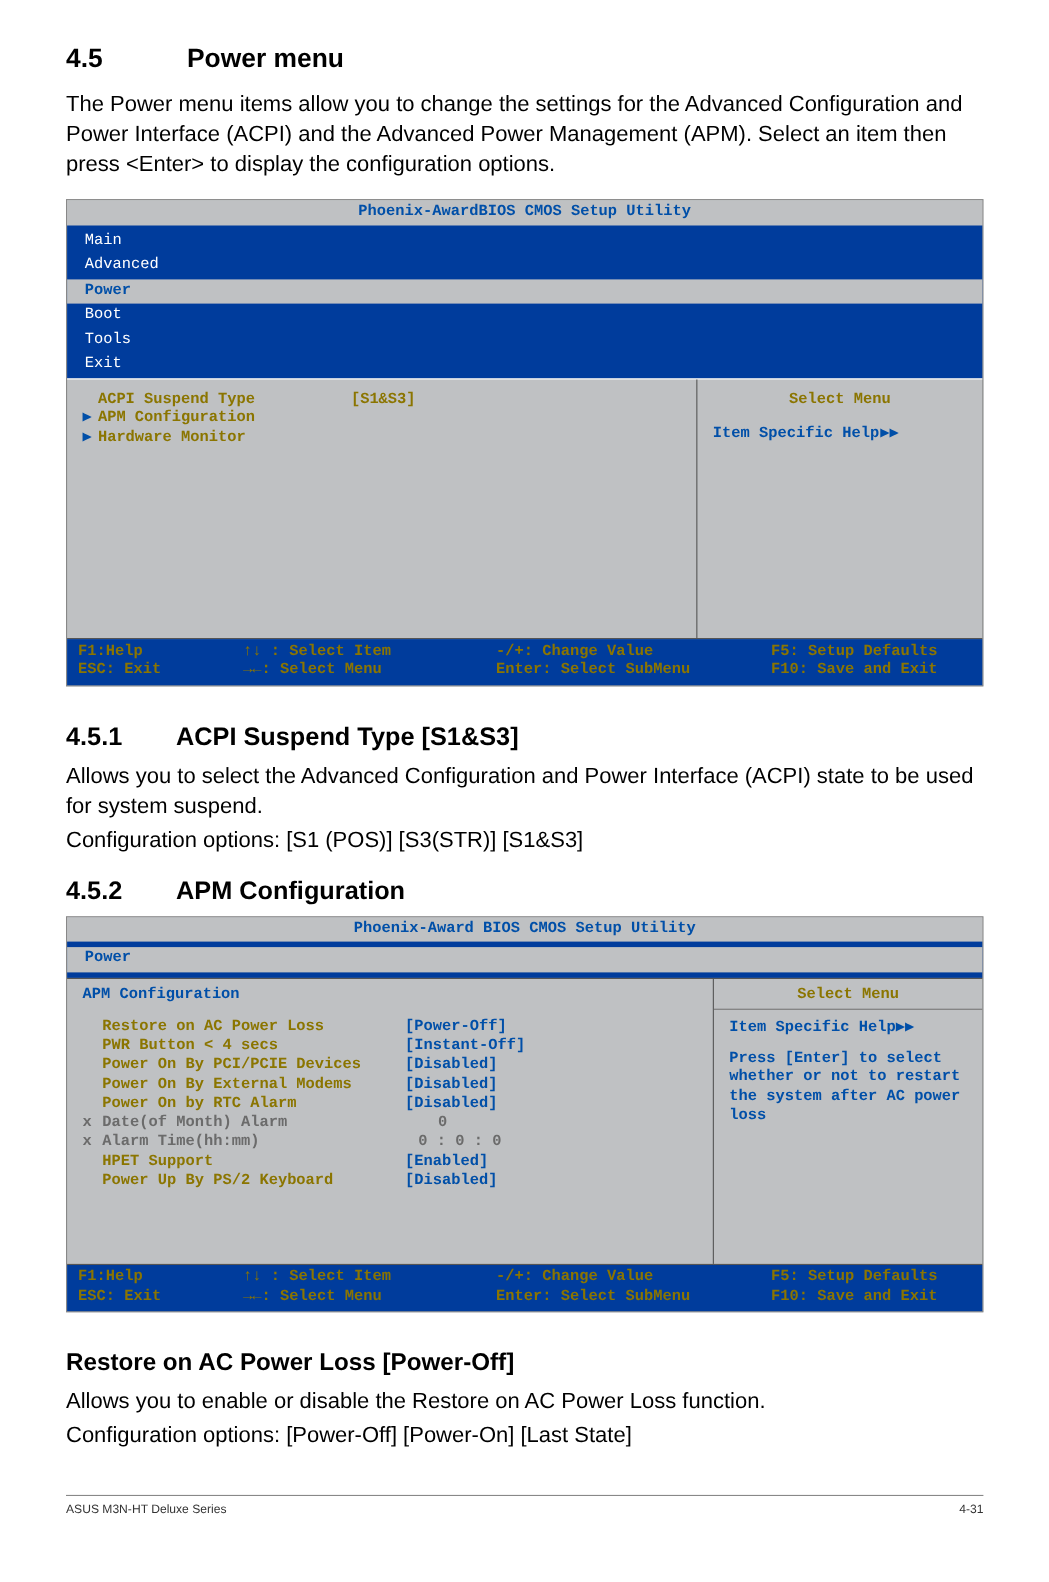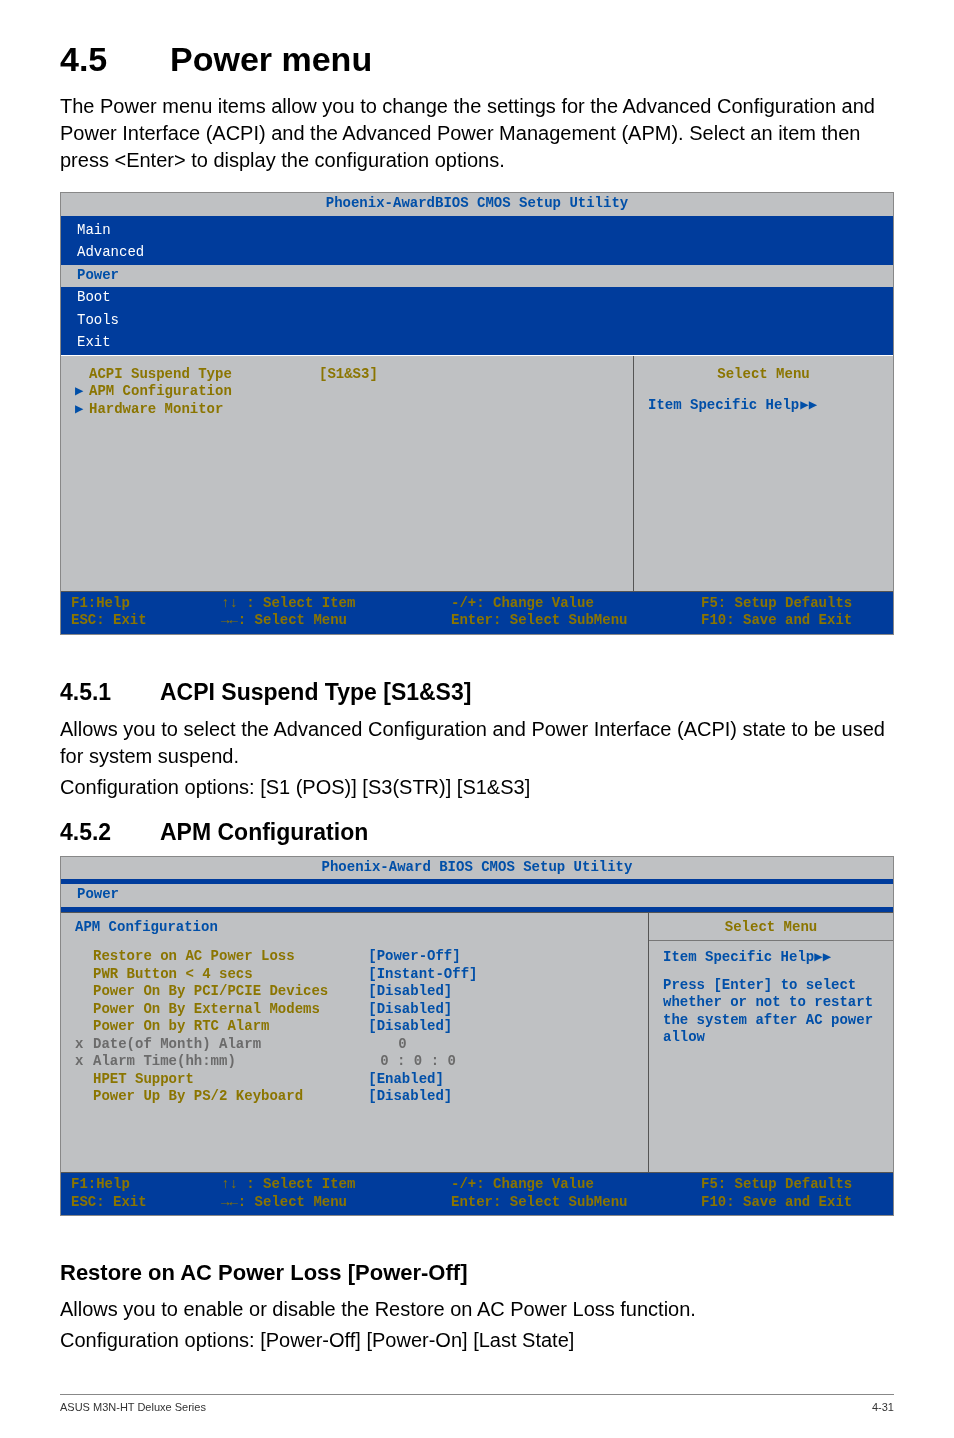--- a/index.html
+++ b/index.html
@@ -1,25 +1,25 @@
 <!DOCTYPE html>
 <html><head>
   <meta charset="utf-8">
   <style>
     * { box-sizing: border-box; margin: 0; padding: 0; }
     body { font-family: Arial, Helvetica, sans-serif; background: #fff; width: 954px; margin: 0 auto; padding: 40px 60px 20px; color: #000; }
-    h1 { font-size: 34px; font-weight: bold; margin-bottom: 14px; }
+    h1 { font-size: 24px; font-weight: bold; margin-bottom: 14px; }
     h1 .num { display: inline-block; width: 110px; }
     h2 { font-size: 23px; font-weight: bold; margin-bottom: 10px; }
     h2 .num { display: inline-block; width: 100px; }
     h3 { font-size: 22px; font-weight: bold; margin-bottom: 10px; }
     .body-text { font-size: 20px; line-height: 1.35; margin-bottom: 18px; }
     .body-text.less-margin { margin-bottom: 4px; }
 
-    .bios { border: 1px solid #888; background: #bfc1c3; font-family: "Courier New", monospace; font-size: 14px; line-height: 1.25; margin-bottom: 44px; }
+    .bios { border: 1px solid #888; background: #bfc1c3; font-family: "Courier New", monospace; font-size: 14px; line-height: 1.25; margin-bottom: 32px; }
     .bios-title { text-align: center; padding: 2px 0 3px; color: #004fa8; font-weight: bold; background: #bfc1c3; }
     .tabbar { background: #003c9c; color: #fff; display: flex; flex-direction: column; }
     .tab { padding: 2px 16px 3px; }
     .tab.active { background: #bfc1c3; color: #004fa8; font-weight: bold; }
     .tab.spacer { flex: 0 0 0; padding: 2px 2px; }
 
     .bios-body { display: flex; border-top: 1px solid #ffffff; border-bottom: 1px solid #555; }
     .bios-left { flex: 1; padding: 10px 14px; min-height: 235px; position: relative; }
     .bios-right { width: 260px; padding: 10px 14px; border-left: 1px solid #555; color: #004fa8; font-weight: bold; }
     .bios-right .sel { color: #8b7500; font-weight: bold; text-align: center; margin-bottom: 14px; display: block;}
@@ -183,21 +183,21 @@
           <div class="apm-val grey" style="padding-left:30px">0</div>
           <div class="apm-val grey" style="padding-left:12px">0 : 0 : 0</div>
           <div class="apm-val">[Enabled]</div>
           <div class="apm-val">[Disabled]</div>
         </div>
       </div>
     </div>
     <div class="apm-right">
       <span class="sel">Select Menu</span>
       <div class="help"><span>Item Specific Help</span><span class="help-arrows">▶▶</span></div>
-      <div class="desc"><b>Press</b><span class="keyname"> [Enter] </span><span>to select whether or not to restart the system after AC power allow</span></div>
+      <div class="desc"><b>Press</b><span class="keyname"> [Enter] </span><span>to select whether or not to restart the system after AC power loss</span></div>
     </div>
   </div>
   <div class="footer">
     <div class="fgroup fcol1">
       <span>F1:Help</span>
       <span>ESC: Exit</span>
     </div>
     <div class="fgroup fcol2">
       <span>↑↓ : Select Item</span>
       <span>→←: Select Menu</span>

